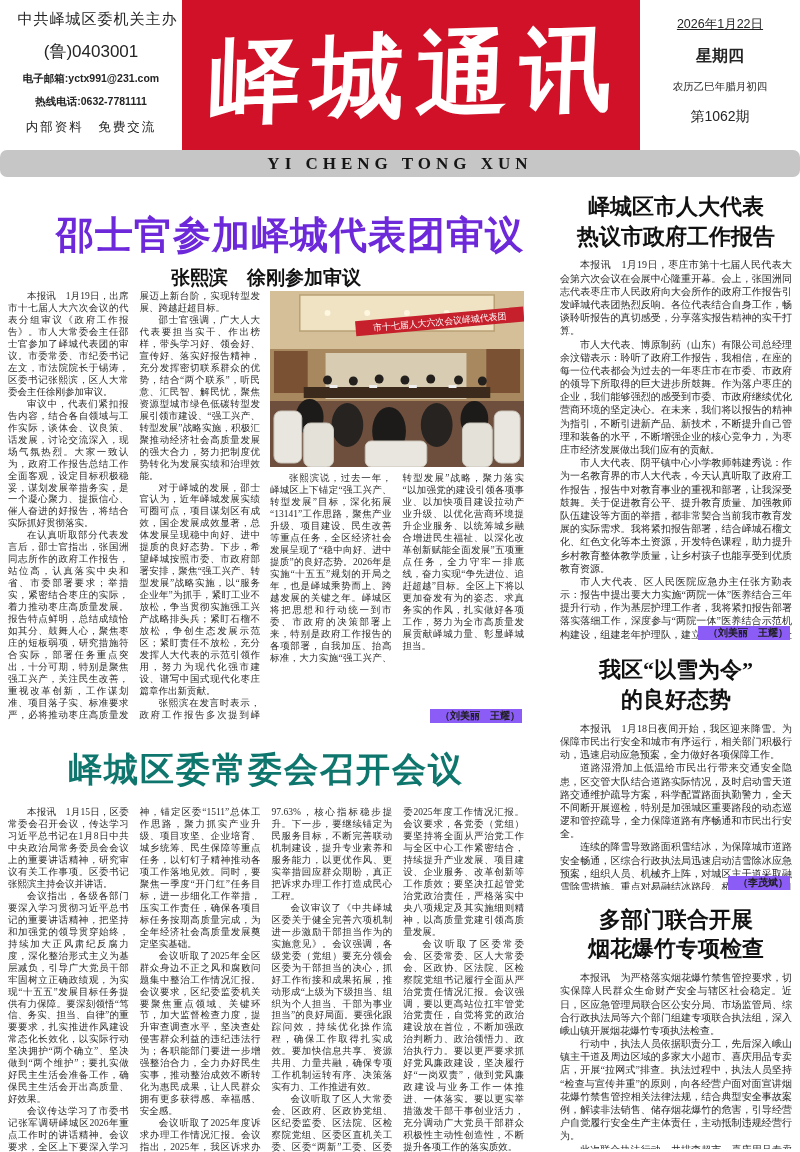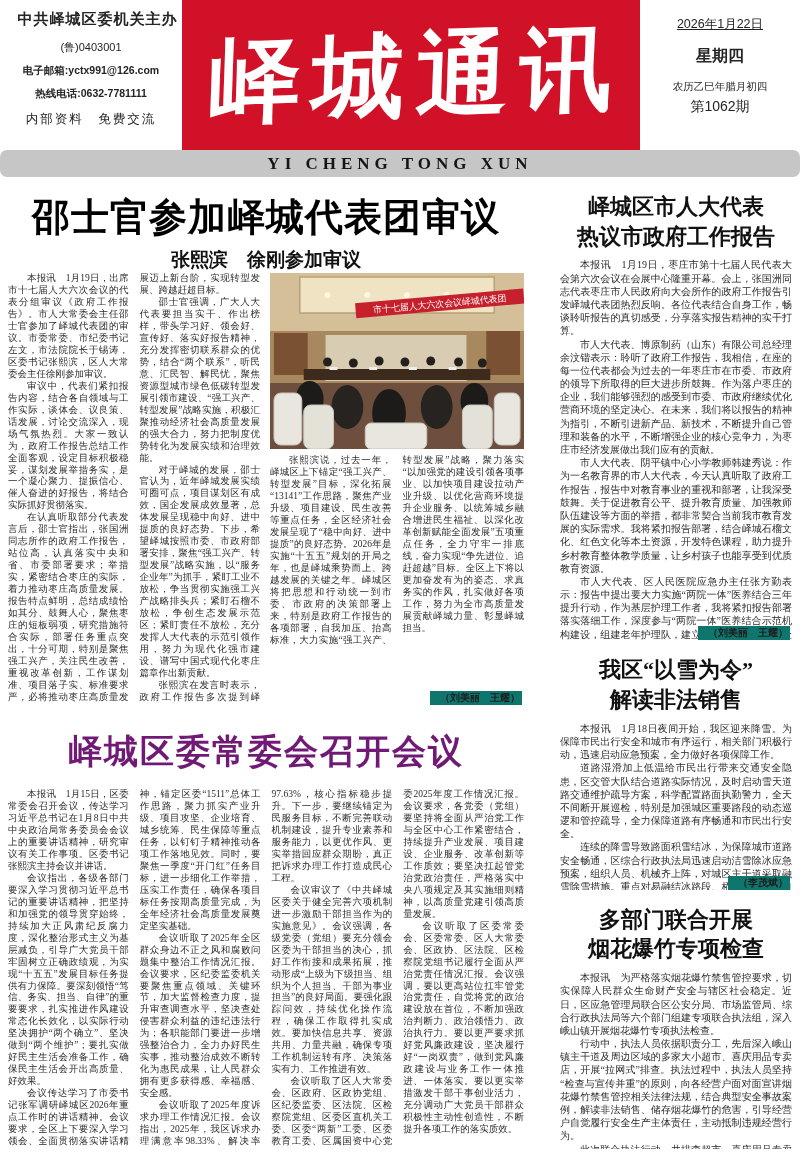--- a/index.html
+++ b/index.html
@@ -6,85 +6,85 @@
   html,body { background:#e8e8e8; }
   .page {
     position:relative; width:800px; height:1152px; margin:0 auto;
     background:#ffffff; overflow:hidden; color:#242424;
     font-family:"Liberation Serif","DejaVu Serif",serif;
   }
   
   .masthead { display:flex; height:150px; }
   .mh-left { width:182px; text-align:center; padding-top:10px;
     font-family:"Liberation Sans","DejaVu Sans",sans-serif; }
-  .mh-pub { font-size:15px; font-weight:bold; letter-spacing:1px; margin-bottom:11px;padding-left:13px; }
-  .mh-lic { font-size:11px; margin-bottom:9px; }
+  .mh-pub { font-size:15px; font-weight:normal; letter-spacing:1px; margin-bottom:11px;padding-left:13px; }
+  .mh-lic { font-size:17px; margin-bottom:9px; }
   .mh-email,.mh-hot { font-size:10.5px; font-weight:bold; margin-bottom:9px; }
   .mh-note { font-size:12.5px; font-weight:normal; margin-top:10px; letter-spacing:2px; }
   .mh-banner { width:458px; background:#d01127; display:flex; align-items:center; justify-content:center; overflow:hidden; }
   .calli { color:#ffffff; font-size:92px; font-weight:bold; line-height:1; white-space:nowrap;
     letter-spacing:12px; transform:rotate(-2deg) skewX(-4deg); padding-left:10px;
     font-family:"DejaVu Serif","Liberation Serif",serif; }
   .mh-right { flex:1; text-align:center; padding-top:16px; font-family:"Liberation Sans","DejaVu Sans",sans-serif; }
   .mh-date { font-size:12.5px;text-decoration:underline; }
   .mh-week { font-size:16px; font-weight:bold; margin:13px 0; }
   .mh-lunar { font-size:10.5px; }
-  .mh-issue { font-size:14px; margin-top:4px; }
+  .mh-issue { font-size:14px; margin-top:14px; }
   
   .pinyin-bar { height:27px; background:#c6c6c6; display:flex; align-items:center; justify-content:center;border-radius:7px; }
   .pinyin-bar span { font-family:"Liberation Serif","DejaVu Serif",serif; font-weight:bold;
     font-size:17px; letter-spacing:5px; color:#151515; }
   
   .content { display:flex; gap:12px; padding:0 8px; }
   .left-col { width:516px; }
   .rail { flex:1; overflow:hidden; height:972px; }
   
   .lead h1 { font-family:"Liberation Sans","DejaVu Sans",sans-serif; font-weight:900;
-    font-size:38px; letter-spacing:1px; text-align:center; margin:15px 0 4px; color:#000000; }
+    font-size:38px; letter-spacing:1px; text-align:right; margin:33px 0 4px; color:#6d28d9; }
   .lead h2 { font-size:19px; font-weight:bold; text-align:center; margin-bottom:0; color:#111; }
   .meeting h1 { font-family:"Liberation Sans","DejaVu Sans",sans-serif; font-weight:900;
-    font-size:34px; letter-spacing:2px; text-align:center; margin:22px 0 14px; color:#701a75; }
+    font-size:34px; letter-spacing:2px; text-align:center; margin:22px 0 14px; color:#0f766e; }
   .rail h2 { font-size:22px; font-weight:bold; text-align:center; line-height:1.35;
     color:#111; margin:0 0 7px; }
   .rail .art { margin-top:15px;margin-left:24px; }
   
   .cols { column-gap:11px; text-align:justify; font-size:9.5px; line-height:1.26;
     color:#2a2a2a; overflow:hidden; }
   .cols p { text-indent:2em; margin:0; }
   .two { column-count:2; }
   .four { column-count:4; }
   .lead-body { display:flex; gap:10px; }
   .lead-left { width:252px; height:434px; }
   .lead-right { width:254px; }
   .lead-right .cols { height:250px; margin-top:6px; }
   .colwrap { position:relative; }
   .meeting-body { height:368px; }
   .rail-body { font-size:10px; line-height:1.32; text-align:justify; color:#2a2a2a; overflow:hidden; }
   .rail-body p { text-indent:2em; margin:0; }
   .byline { position:absolute; right:2px; bottom:0; font-size:10px; font-weight:bold;
-    background:#0f766e; padding:0 2px 0 10px; color:#1d1d1d; }
+    background:#8b5cf6; padding:0 2px 0 10px; color:#1d1d1d; }
   .h-npc { max-height:382px; }
   .h-snow { max-height:168px; }
   .h-fire { max-height:232px; }
   
   .photo { width:254px; height:176px; display:block; background:#8a6f52; }
   
   .watermark { position:absolute; left:328px; top:1086px; font-family:"DejaVu Sans","Liberation Sans",sans-serif;
     font-size:52px; color:#8d8d8d; letter-spacing:2px; }
 </style>
 </head>
 <body>
 
 <div class="page">
 
   <header class="masthead">
     <div class="mh-left">
       <div class="mh-pub">中共峄城区委机关主办</div>
       <div class="mh-lic">(鲁)0403001</div>
-      <div class="mh-email">电子邮箱:yctx991@126.com</div>
+      <div class="mh-email">电子邮箱:yctx991@231.com</div>
       <div class="mh-hot">热线电话:0632-7781111</div>
       <div class="mh-note">内部资料　免费交流</div>
     </div>
     <div class="mh-banner">
       <div class="calli">峄城通讯</div>
     </div>
     <div class="mh-right">
       <div class="mh-date">2026年1月22日</div>
       <div class="mh-week">星期四</div>
       <div class="mh-lunar">农历乙巳年腊月初四</div>
@@ -193,21 +193,21 @@
               <p>市人大代表、博原制药（山东）有限公司总经理余汶锴表示：聆听了政府工作报告，我相信，在座的每一位代表都会为过去的一年枣庄市在市委、市政府的领导下所取得的巨大进步所鼓舞。作为落户枣庄的企业，我们能够强烈的感受到市委、市政府继续优化营商环境的坚定决心。在未来，我们将以报告的精神为指引，不断引进新产品、新技术，不断提升自己管理和装备的水平，不断增强企业的核心竞争力，为枣庄市经济发展做出我们应有的贡献。</p>
               <p>市人大代表、阴平镇中心小学教师韩建秀说：作为一名教育界的市人大代表，今天认真听取了政府工作报告，报告中对教育事业的重视和部署，让我深受鼓舞。关于促进教育公平、提升教育质量、加强教师队伍建设等方面的举措，都非常契合当前我市教育发展的实际需求。我将紧扣报告部署，结合峄城石榴文化、红色文化等本土资源，开发特色课程，助力提升乡村教育整体教学质量，让乡村孩子也能享受到优质教育资源。</p>
               <p>市人大代表、区人民医院应急办主任张方勤表示：报告中提出要大力实施“两院一体”医养结合三年提升行动，作为基层护理工作者，我将紧扣报告部署落实落细工作，深度参与“两院一体”医养结合示范机构建设，组建老年护理队，建立个性化健康档案，让更多老年群体享受到“养中有医、医养结合”的优质服务。同时，助力村卫生室提升行动，开展针对性带教，推动村卫生室向规范标准提质，提升基层护理队伍专业水平，让群众在家门口就能享受到全周期、高品质的护理服务。</p>
             </div>
           <div class="byline">（刘美丽　王耀）</div>
         </div>
       </article>
 
       <article class="art">
         <h2><span>我区“以雪为令”</span><br>
-          <span>解读非法销售</span></h2>
+          <span>的良好态势</span></h2>
         <div class="colwrap">
           <div class="rail-body h-snow">
               <p>本报讯　1月18日夜间开始，我区迎来降雪。为保障市民出行安全和城市有序运行，相关部门积极行动，迅速启动应急预案，全力做好各项保障工作。</p>
               <p>道路湿滑加上低温给市民出行带来交通安全隐患，区交管大队结合道路实际情况，及时启动雪天道路交通维护疏导方案，科学配置路面执勤警力，全天不间断开展巡检，特别是加强城区重要路段的动态巡逻和管控疏导，全力保障道路有序畅通和市民出行安全。</p>
               <p>连续的降雪导致路面积雪结冰，为保障城市道路安全畅通，区综合行政执法局迅速启动洁雪除冰应急预案，组织人员、机械齐上阵，对城区主干道采取融雪除雪措施。重点对易融结冰路段、桥梁、十字路口等重点路段进行抛撒融雪剂，同时出动铲车快速除雪，全力保障交通干道、重点区域周边道路畅通和出行安全。</p>
             </div>
           <div class="byline">（李茂斌）</div>
         </div>
       </article>
 

